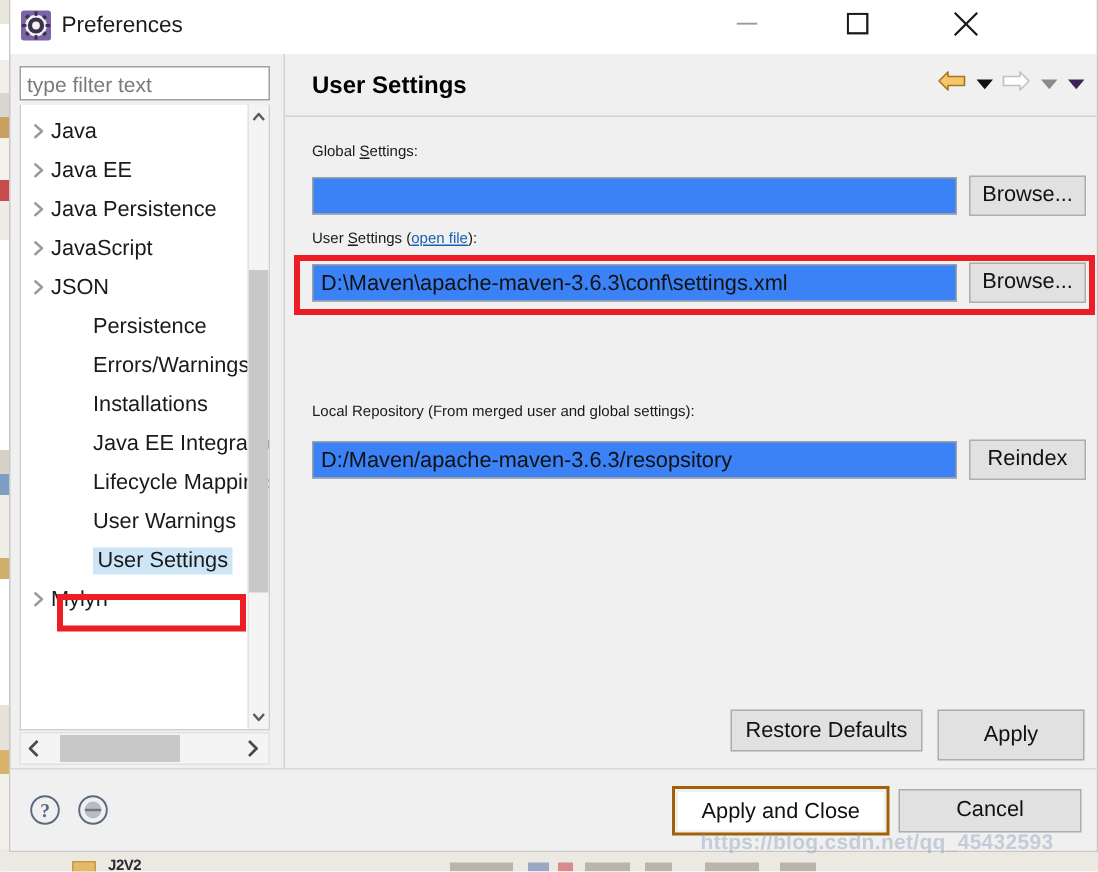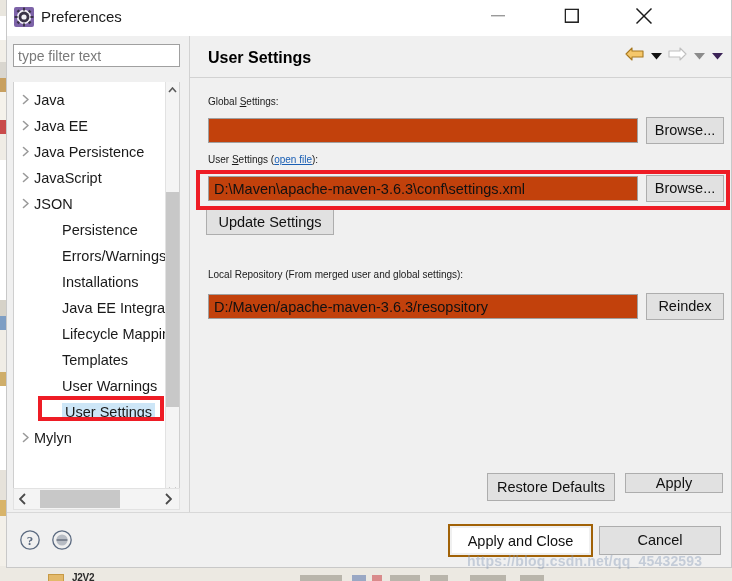--- a/index.html
+++ b/index.html
@@ -137,21 +137,20 @@
   #tree-pane {
     position: absolute;
     left: 6px; top: 70px;
     width: 167px;
     height: 417px;
     background: #ffffff;
     border: 1px solid #cfcfcf;
     border-top: none;
     box-sizing: border-box;
     overflow: hidden;
-    margin-top: 12px;
   }
   #tree-list {
     position: absolute;
     left: 0; top: 5px;
     width: 152px;
   }
   .tree-row {
     position: relative;
     height: 26px;
     line-height: 26px;
@@ -268,21 +267,21 @@
   .link {
     color: #1a5fb4;
     text-decoration: underline;
     cursor: pointer;
   }
   .text-field {
     position: absolute;
     height: 25px;
     box-sizing: border-box;
     border: 1px solid #a0a0a0;
-    background: #c2410c;
+    background: #3b82f6;
     font-family: "Liberation Sans", sans-serif;
     font-size: 14.5px;
     color: #111111;
     padding: 0 5px;
     outline: none;
   }
   .btn {
     position: absolute;
     box-sizing: border-box;
     background: #e1e1e1;
@@ -302,21 +301,21 @@
   #lbl-user     { left: 18px; top: 118px; }
   #fld-user     { left: 18px; top: 140px; width: 430px; }
   #btn-browse-2 { left: 456px; top: 139px; width: 78px; height: 27px; }
   #btn-update   { left: 16px; top: 173px; width: 128px; height: 26px; }
 
   #lbl-local    { left: 18px; top: 233px; }
   #fld-local    { left: 18px; top: 258px; width: 430px; }
   #btn-reindex  { left: 456px; top: 257px; width: 78px; height: 27px; }
 
   #btn-restore  { left: 297px; top: 437px; width: 128px; height: 28px; }
-  #btn-apply    { left: 435px; top: 437px; width: 98px; height: 20px; }
+  #btn-apply    { left: 435px; top: 437px; width: 98px; height: 34px; }
 
   
   .redbox {
     position: absolute;
     border: 4px solid #ee1c25;
     box-sizing: border-box;
     pointer-events: none;
     z-index: 20;
   }
   #redbox-field { left: 196px; top: 170px; width: 534px; height: 40px; }
@@ -461,21 +460,20 @@
         <div class="tree-row depth0"><span class="twisty">
             <svg width="11" height="11" viewBox="0 0 11 11">
               <polyline points="3.5,1.5 8,5.5 3.5,9.5" fill="none" stroke="#9a9a9a" stroke-width="1.6" stroke-linecap="round" stroke-linejoin="round"></polyline>
             </svg>
           </span><span class="tr-label">JSON</span></div>
         <div class="tree-row depth1"><span class="tr-label">Persistence</span></div>
         <div class="tree-row depth1"><span class="tr-label">Errors/Warnings</span></div>
         <div class="tree-row depth1"><span class="tr-label">Installations</span></div>
         <div class="tree-row depth1"><span class="tr-label">Java EE Integration</span></div>
         <div class="tree-row depth1"><span class="tr-label">Lifecycle Mappings</span></div>
-        <div class="tree-row depth1"><span class="tr-label">Templates</span></div>
         <div class="tree-row depth1"><span class="tr-label">User Warnings</span></div>
         <div class="tree-row depth1 selected"><span class="tr-label">User Settings</span></div>
         <div class="tree-row depth0"><span class="twisty">
             <svg width="11" height="11" viewBox="0 0 11 11">
               <polyline points="3.5,1.5 8,5.5 3.5,9.5" fill="none" stroke="#9a9a9a" stroke-width="1.6" stroke-linecap="round" stroke-linejoin="round"></polyline>
             </svg>
           </span><span class="tr-label">Mylyn</span></div>
       </div>
 
     <div id="tree-vscroll">
@@ -539,21 +537,20 @@
       </span>
     </div>
 
     <div class="field-label" id="lbl-global"><span>Global </span><span class="mn">S</span><span>ettings:</span></div>
     <input class="text-field" id="fld-global" type="text" value="" style="">
     <button class="btn" id="btn-browse-1">Browse...</button>
 
     <div class="field-label" id="lbl-user"><span>User </span><span class="mn">S</span><span>ettings (</span><span class="link">open file</span><span>):</span></div>
     <input class="text-field" id="fld-user" type="text" value="D:\Maven\apache-maven-3.6.3\conf\settings.xml" style="">
     <button class="btn" id="btn-browse-2">Browse...</button>
-    <button class="btn" id="btn-update">Update Settings</button>
 
     <div class="field-label" id="lbl-local">Local Repository (From merged user and global settings):</div>
     <input class="text-field" id="fld-local" type="text" value="D:/Maven/apache-maven-3.6.3/resopsitory" style="">
     <button class="btn" id="btn-reindex">Reindex</button>
 
     <button class="btn" id="btn-restore">Restore Defaults</button>
     <button class="btn" id="btn-apply">Apply</button>
   </div>
 
   <div id="bottom-bar">

